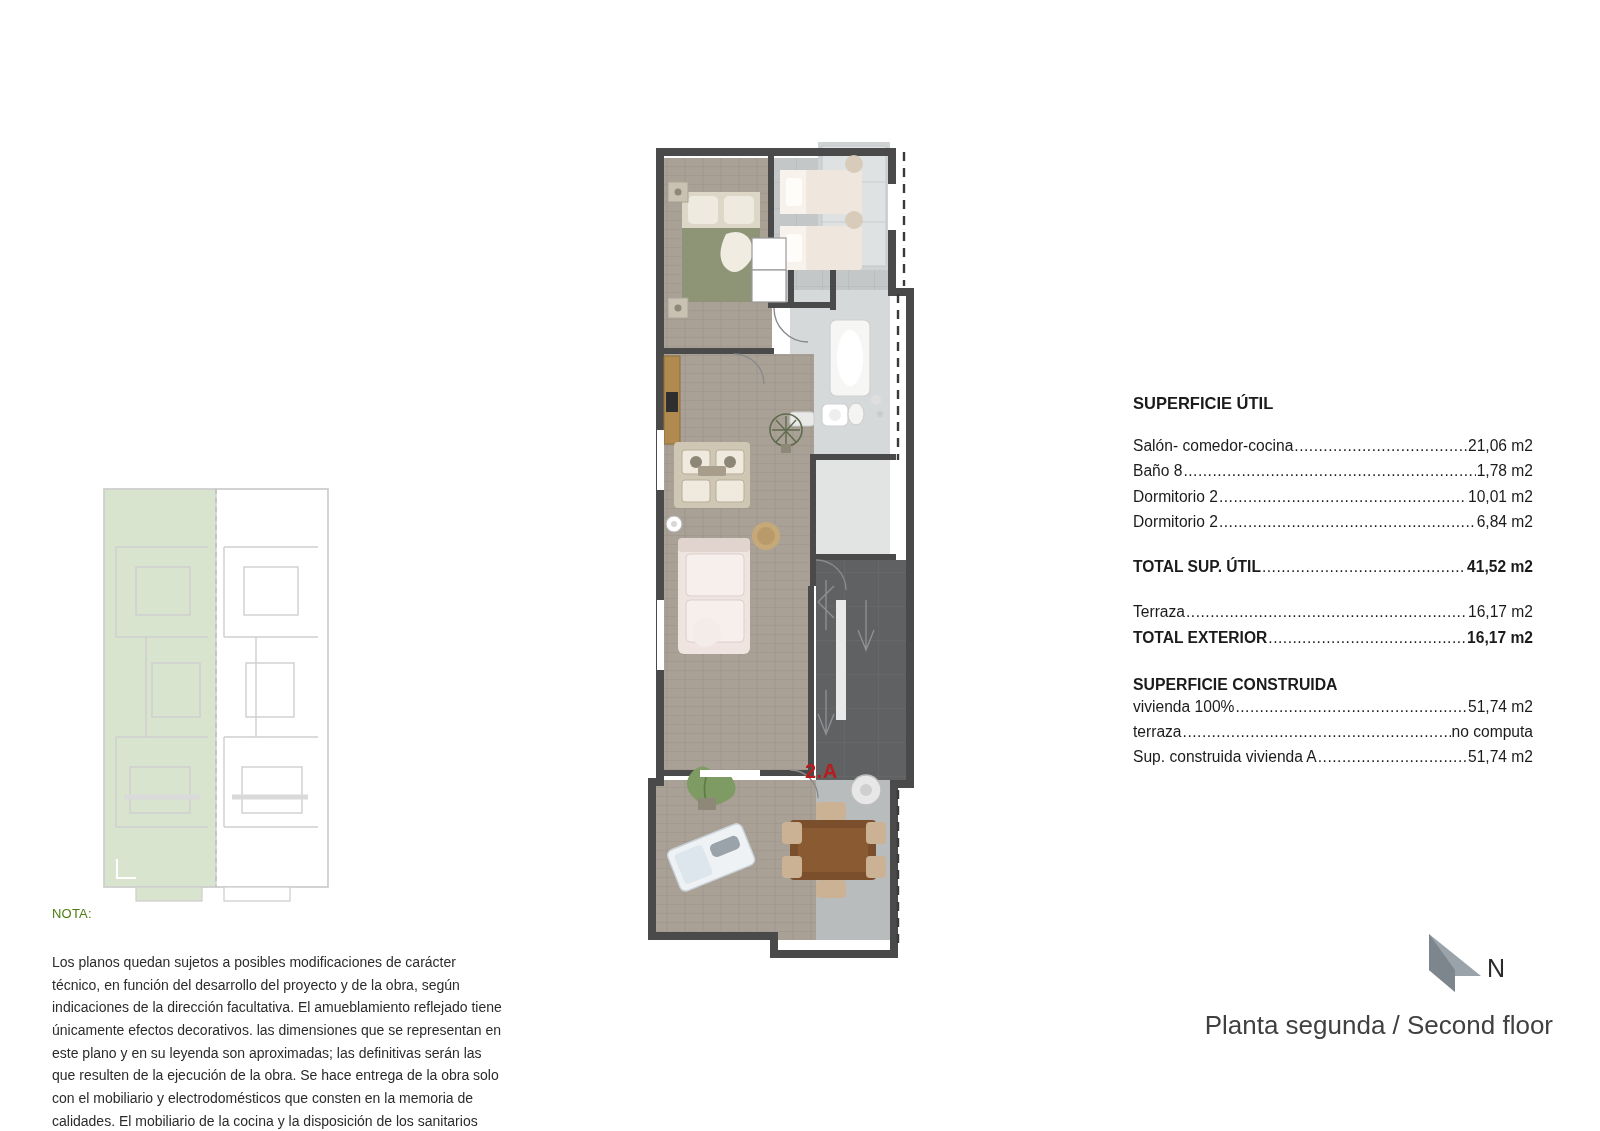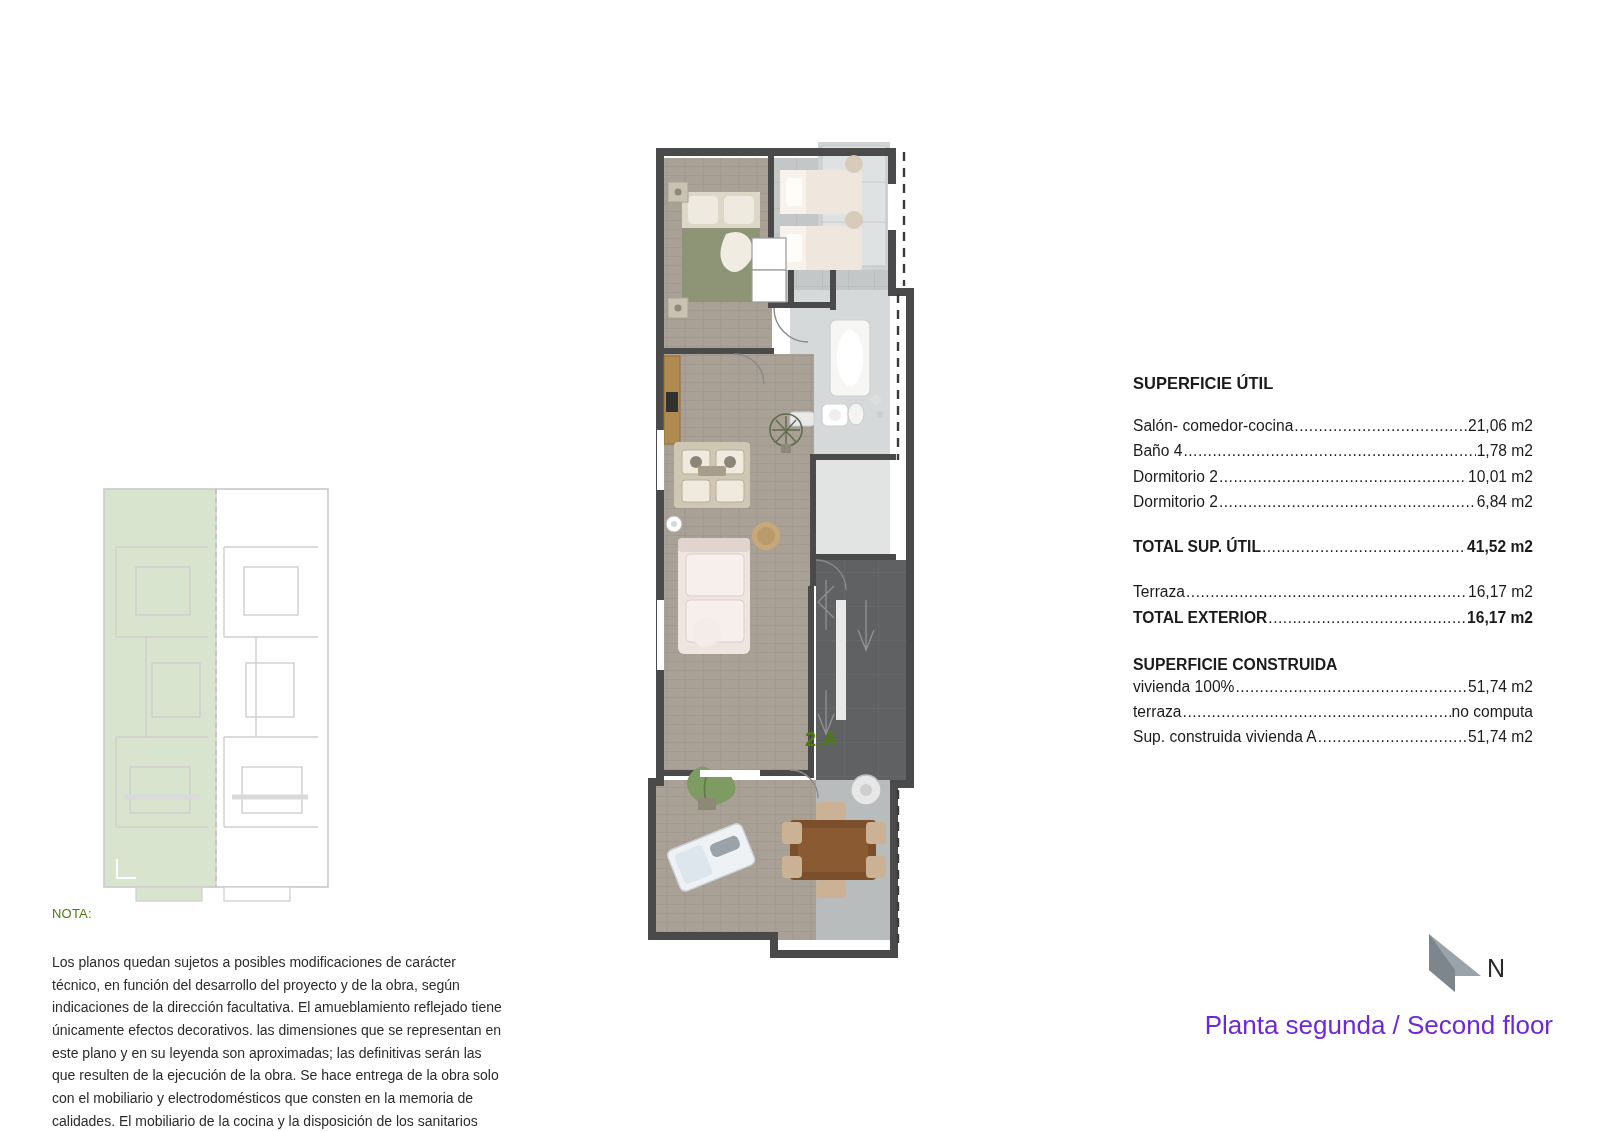--- a/index.html
+++ b/index.html
@@ -66,21 +66,21 @@
   #specs .title {
     font-size: 25.5px;
     font-weight: 400;
     letter-spacing: .2px;
     color: #1b1b1b;
     white-space: nowrap;
   }
   #specs .subtitle {
     font-size: 16.5px;
     font-weight: 700;
-    margin-top: 2px;
+    margin-top: 22px;
     color: #1b1b1b;
   }
   #specs .group { margin-top: 20px; }
   #specs .row {
     display: flex;
     align-items: center;
     font-size: 15.6px;
     line-height: 1.62;
     color: #1b1b1b;
     white-space: nowrap;
@@ -118,31 +118,31 @@
     font-size: 25px;
     font-weight: 400;
     color: #2b2b2b;
   }
   #caption {
     position: absolute;
     left: 1133px;
     top: 1010px;
     width: 420px;
     font-size: 26px;
-    color: #6d28d9;
+    color: #404040;
     text-align: right;
     white-space: nowrap;
   }
   #plan-tag {
     position: absolute;
     left: 805px;
-    top: 728px;
+    top: 760px;
     font-size: 20px;
     font-weight: 700;
-    color: #4d7c0f;
+    color: #b91c1c;
     letter-spacing: .5px;
   }
 </style>
 </head>
 <body>
 
 <div id="keyplan">
   <svg width="240" height="420" viewBox="0 0 240 420" xmlns="http://www.w3.org/2000/svg">
 
     <g>
@@ -399,21 +399,21 @@
 <div id="specs">
   <div class="subtitle">SUPERFICIE ÚTIL</div>
 
   <div class="group">
     <div class="row">
       <span class="lbl">Salón- comedor-cocina</span>
       <span class="dots">..........................................................................................</span>
       <span class="val">21,06 m2</span>
     </div>
     <div class="row">
-      <span class="lbl">Baño 4</span>
+      <span class="lbl">Baño 8</span>
       <span class="dots">..........................................................................................</span>
       <span class="val">1,78 m2</span>
     </div>
     <div class="row">
       <span class="lbl">Dormitorio 2</span>
       <span class="dots">..........................................................................................</span>
       <span class="val">10,01 m2</span>
     </div>
     <div class="row">
       <span class="lbl">Dormitorio 2</span>

